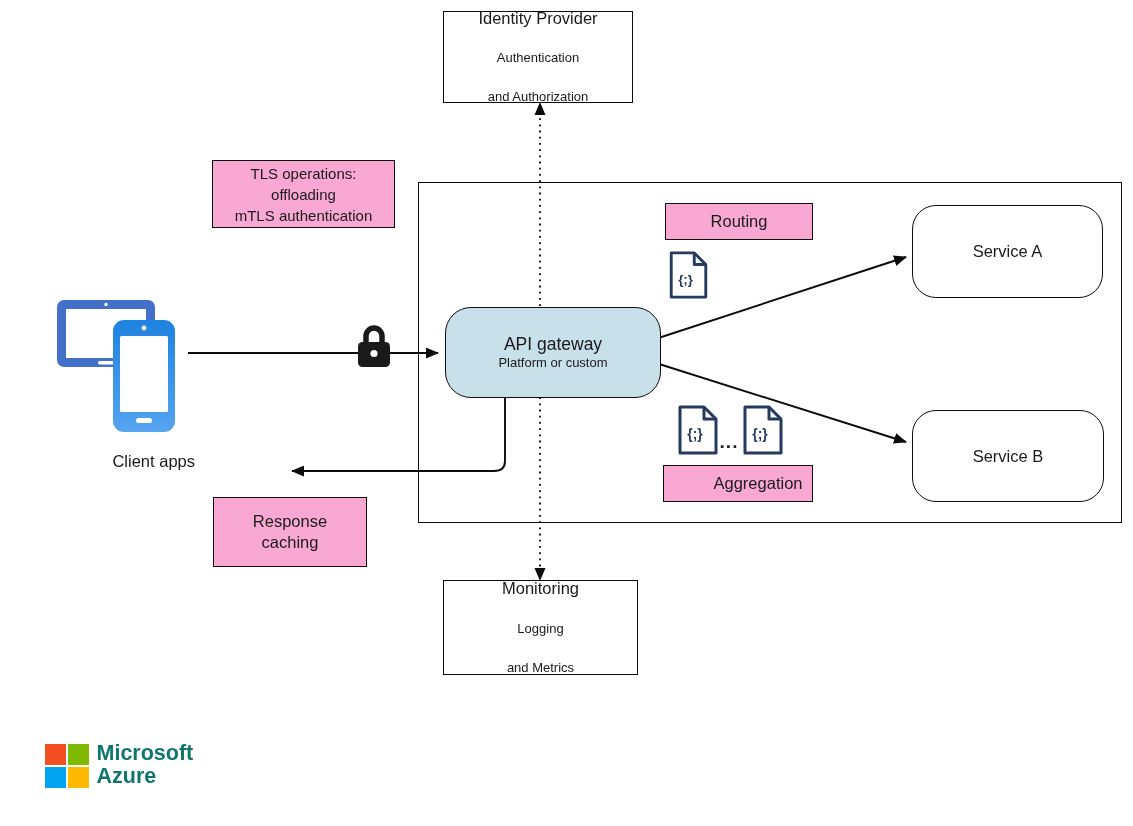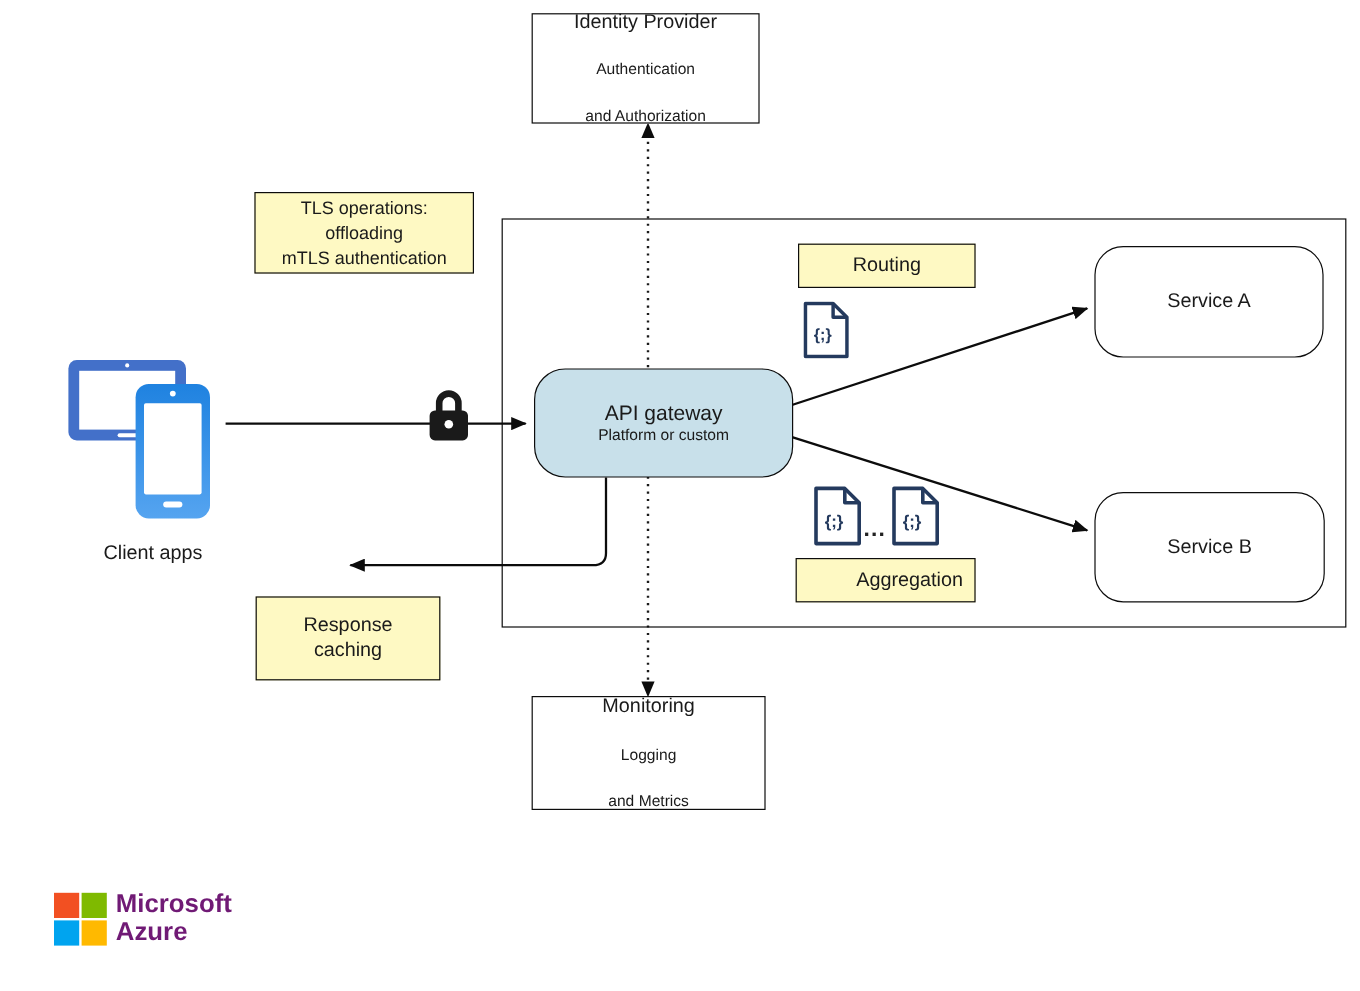--- a/index.html
+++ b/index.html
@@ -11,42 +11,42 @@
     color:#1a1a1a;
     overflow:hidden;
   }
   .connectors{position:absolute;left:0;top:0;z-index:1;}
   .box{
     position:absolute;z-index:2;
     display:flex;flex-direction:column;justify-content:center;
     text-align:center;box-sizing:border-box;background:#ffffff;
     border:1.8px solid #0c0c0c;
   }
-  .graybox{background:#fef9c3;border-width:1.6px;}
+  .graybox{background:#f9a8d4;border-width:1.6px;}
   .rounded{border-radius:24px;}
   .t-lg{font-size:16.5px;line-height:1.25;}
   .t-md{font-size:15px;line-height:1.4;}
   .t-sm{font-size:13px;line-height:1.3;margin-top:22px;}
   .gateway{
     background:#c8e0ea;border:1.6px solid #0c0c0c;border-radius:26px;
   }
   .gateway .title{font-size:17.5px;line-height:1.2;}
   .gateway .sub{font-size:13px;line-height:1.2;}
   .plain-label{position:absolute;z-index:2;text-align:center;}
   .icon{position:absolute;z-index:3;}
   .ellipsis{font-size:19px;font-weight:bold;letter-spacing:1px;color:#222;}
   
   .ms-logo{position:absolute;left:45px;top:744px;z-index:2;display:flex;align-items:flex-start;}
   .ms-squares{display:grid;grid-template-columns:20.5px 20.5px;grid-template-rows:20.5px 20.5px;gap:2.5px;}
   .sq{width:20.5px;height:20.5px;}
   .sq-red{background:#f25022;}
   .sq-green{background:#7fba00;}
   .sq-blue{background:#00a4ef;}
   .sq-yellow{background:#ffb900;}
-  .ms-text{margin-left:8px;color:#701a75;font-size:21.5px;font-weight:600;line-height:1.07;margin-top:-2px;}
+  .ms-text{margin-left:8px;color:#0f766e;font-size:21.5px;font-weight:600;line-height:1.07;margin-top:-2px;}
 </style>
 </head>
 <body>
 
 <div class="canvas">
 
   <svg class="connectors" width="1133" height="826" viewBox="0 0 1133 826">
     <defs>
       <marker id="arrow" markerUnits="userSpaceOnUse" markerWidth="14" markerHeight="11" refX="12" refY="5.5" orient="auto">
         <polygon points="0,0 13,5.5 0,11" fill="#0c0c0c"></polygon>
@@ -126,21 +126,21 @@
       <rect x="43" y="67" width="17" height="3.4" rx="1.7" fill="#ffffff"></rect>
     </g>
     <g>
       <rect x="58" y="26" width="62" height="112" rx="11" fill="url(#phoneGrad)"></rect>
       <rect x="65" y="42" width="48" height="76" rx="1.5" fill="#ffffff"></rect>
       <circle cx="89" cy="34" r="2.4" fill="#ffffff"></circle>
       <rect x="81" y="124" width="16" height="5" rx="2.5" fill="#ffffff"></rect>
     </g>
   </svg>
 
-  <div class="plain-label t-lg" style="left:60px;top:451px;width:135px;">Client apps</div>
+  <div class="plain-label t-lg" style="left:60px;top:451px;width:135px;text-align:right;">Client apps</div>
 
   <svg class="icon" style="left:356px;top:321px;" width="36" height="48" viewBox="0 0 36 48">
     <path d="M10,23 v-8 a8,8 0 0 1 16,0 v8" fill="none" stroke="#1a1a1a" stroke-width="5.5"></path>
     <rect x="2" y="21" width="32" height="25" rx="4.5" fill="#1a1a1a"></rect>
     <circle cx="18" cy="32.5" r="3.6" fill="#ffffff"></circle>
   </svg>
 
   <svg class="icon" style="left:667px;top:251px;" width="43" height="48" viewBox="0 0 42 50">
     <path d="M3,2 H27 L39,14 V48 H3 Z" fill="#ffffff" stroke="#243a5e" stroke-width="3" stroke-linejoin="round"></path>
     <path d="M27,2 V14 H39" fill="none" stroke="#243a5e" stroke-width="3" stroke-linejoin="round"></path>

